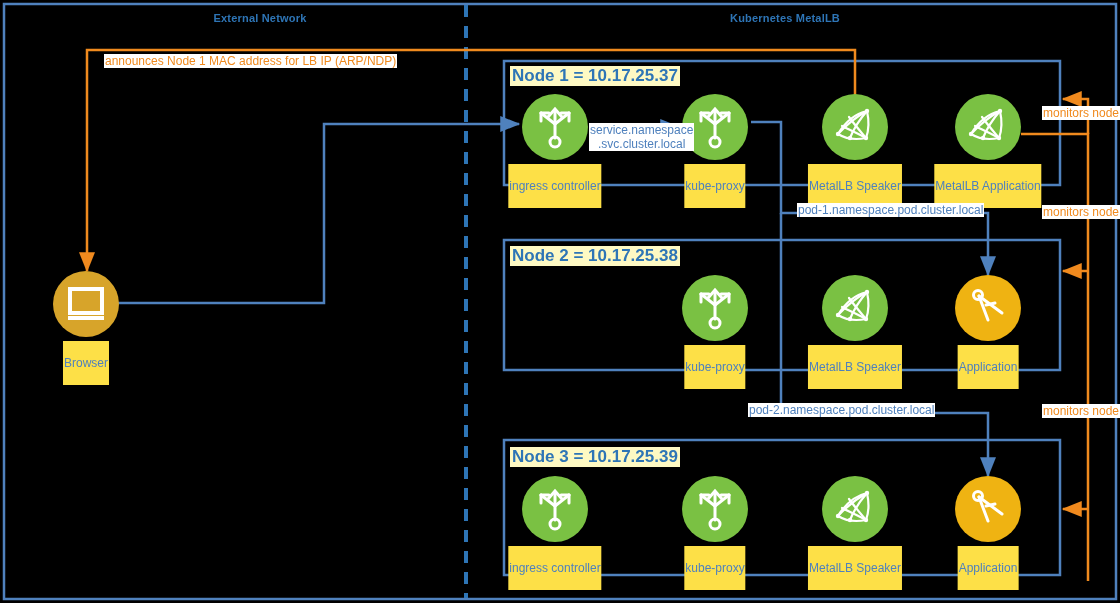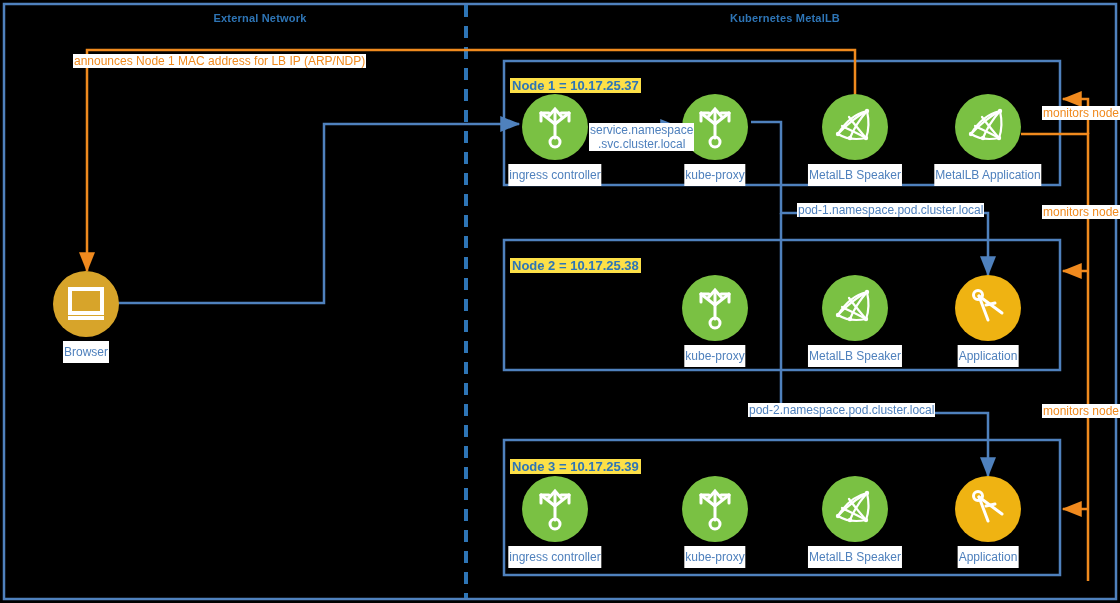--- a/index.html
+++ b/index.html
@@ -9,36 +9,36 @@
     background:#000;position:relative;
   }
   #stage{position:absolute;left:0;top:0;width:1120px;height:603px;}
   svg.layer{position:absolute;left:0;top:0;width:1120px;height:603px;overflow:visible;}
 
   .zone-title{
     position:absolute;color:#2E75B6;font-weight:bold;font-size:11px;
     letter-spacing:.2px;white-space:nowrap;text-align:center;
   }
   .node-title{
-    position:absolute;color:#2E75B6;font-weight:bold;font-size:13px;
-    white-space:nowrap;background:#fde047;padding:0 2px;margin-top:12px;
+    position:absolute;color:#2E75B6;font-weight:bold;font-size:17px;
+    white-space:nowrap;background:#fef9c3;padding:0 2px;
   }
   
   .node-icon{position:absolute;width:66px;height:66px;}
   .node-icon .circle{
     width:66px;height:66px;border-radius:50%;display:block;
   }
   .green .circle{background:#7AC143;}
   .amber .circle{background:#EFB312;}
   .browser .circle{background:#D7A42A;}
   .node-icon svg.glyph{position:absolute;left:0;top:0;width:66px;height:66px;}
   .node-label{
     position:absolute;top:70px;left:50%;transform:translateX(-50%);
     color:#4F81BD;font-size:12px;white-space:nowrap;
-    background:#ffffff;padding:4px 1px;line-height:14px;
+    background:#fde047;padding:15px 1px;line-height:14px;
   }
 
   
   .edge-label{
     position:absolute;font-size:12px;line-height:14px;white-space:nowrap;
     background:#FFFFFF;padding:0 1px;
   }
   .edge-label.blue{color:#4F81BD;}
   .edge-label.orange{color:#F08A1E;}
   .edge-label.center{text-align:center;margin-top:36px;}
@@ -282,21 +282,21 @@
       <g fill="none" stroke="#fff" stroke-width="3" stroke-linecap="round">
         <path d="M24,21 L33,45"></path>
         <path d="M24,21 L47,38"></path>
         <path d="M31,30 L40,28"></path>
       </g>
       <circle cx="23" cy="20" r="4.5" fill="none" stroke="#fff" stroke-width="3"></circle>
     </svg>
     <span class="node-label">Application</span>
   </div>
 
-  <div class="edge-label orange" style="left:73px;top:54px;text-align:right;">announces Node 1 MAC address for LB IP (ARP/NDP)</div>
+  <div class="edge-label orange" style="left:104px;top:54px;text-align:right;">announces Node 1 MAC address for LB IP (ARP/NDP)</div>
 
 
   <div class="edge-label blue center" style="left:589px;top:87px;">
     <span>service.namespace</span><br>
     <span>.svc.cluster.local</span>
   </div>
 
   <div class="edge-label blue" style="left:797px;top:203px;">pod-1.namespace.pod.cluster.local</div>
 
   <div class="edge-label blue" style="left:748px;top:403px;">pod-2.namespace.pod.cluster.local</div>

